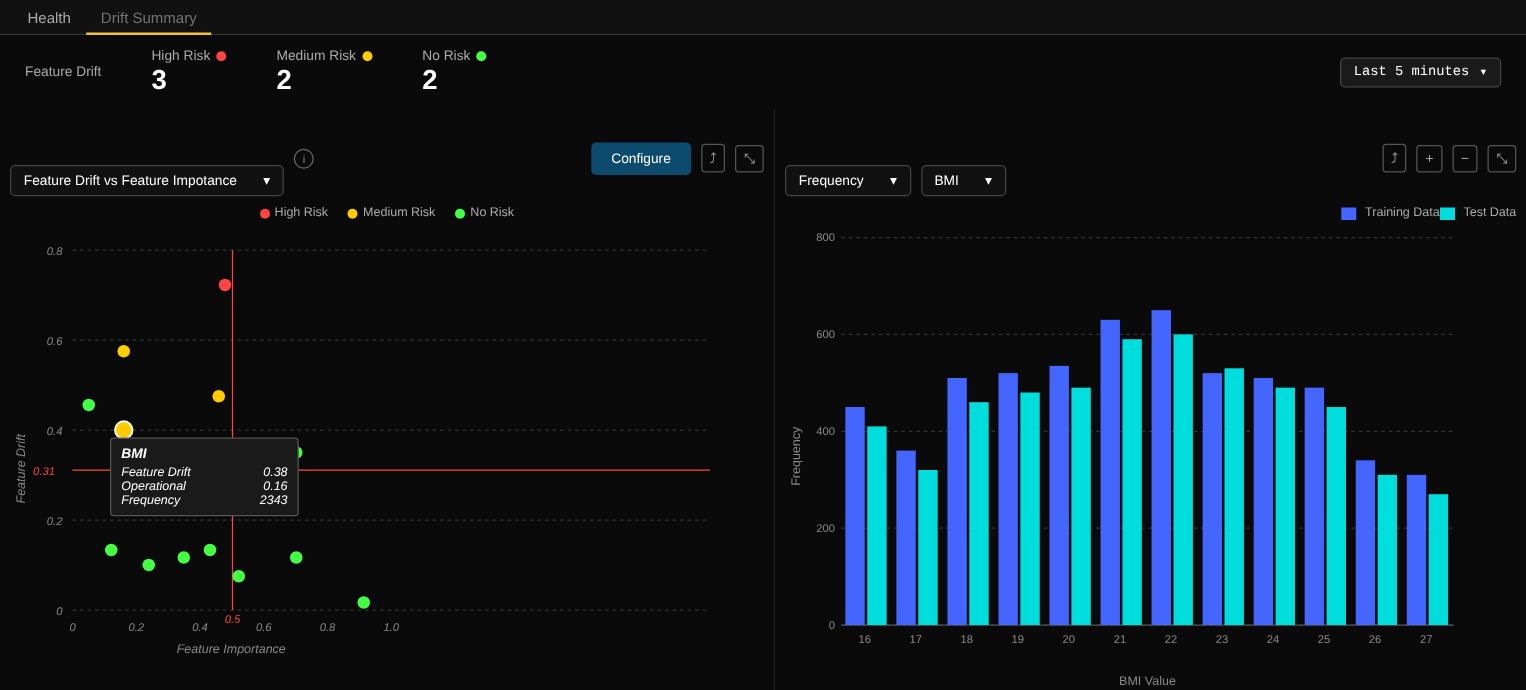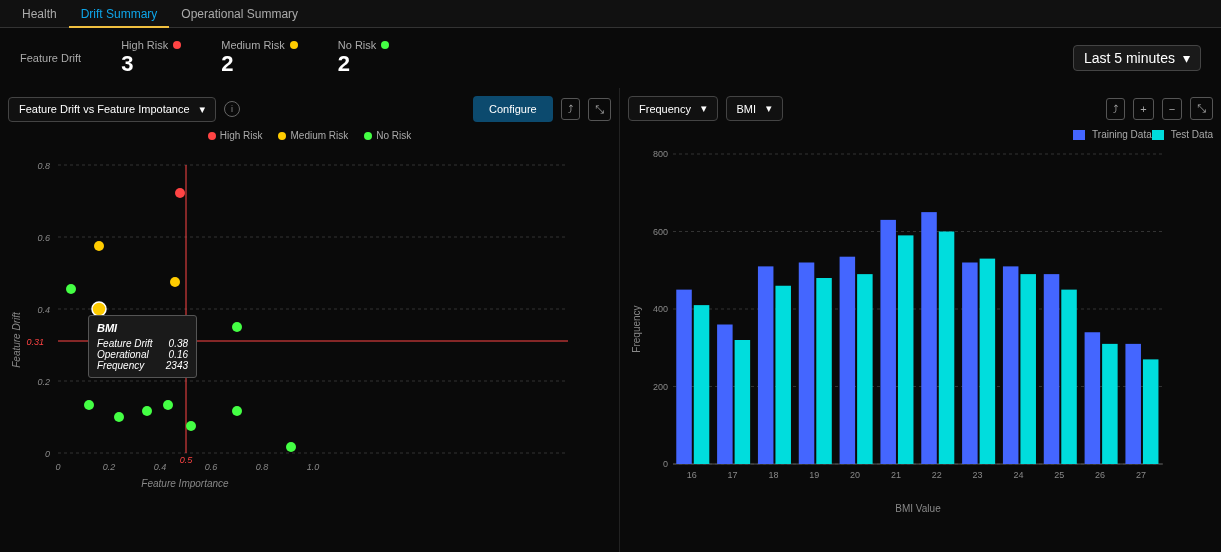--- a/index.html
+++ b/index.html
@@ -25,21 +25,21 @@
     .tab {
       padding: 0 12px;
       height: 28px;
       line-height: 28px;
       cursor: pointer;
       font-size: 12px;
       color: #aaa;
       position: relative;
     }
     .tab.active {
-      color: #0ea5e9;
+      color: #737373;
       border-bottom: 2px solid #f0c040;
     }
 
     
     .stats-row {
       display: flex;
       align-items: center;
       padding: 10px 20px;
       background: #0a0a0a;
       gap: 40px;
@@ -53,25 +53,26 @@
     .dot-yellow { background: #ffcc00; }
     .dot-green { background: #44ff44; }
 
     .time-selector {
       margin-left: auto;
       background: #1a1a1a;
       border: 1px solid #444;
       color: #fff;
       padding: 4px 10px;
       border-radius: 4px;
-      font-size: 14px;
+      font-size: 11px;
       cursor: pointer;
       display: flex;
       align-items: center;
       gap: 8px;
+      font-family: Liberation Mono, monospace;
     }
 
     
     .main-content {
       display: flex;
       height: calc(552px - 28px - 60px);
       background: #0a0a0a;
     }
 
     
@@ -93,21 +94,22 @@
     .dropdown-btn {
       background: #111;
       border: 1px solid #444;
       color: #fff;
       padding: 5px 10px;
       border-radius: 4px;
       font-size: 11px;
       cursor: pointer;
       display: flex;
       align-items: center;
-      gap: 10px;
+      gap: 21px;
+      margin-top: 36px;
     }
 
     .btn-primary {
       background: #0c4a6e;
       border: 2px solid #0c4a6e;
       color: #fff;
       padding: 5px 14px;
       border-radius: 4px;
       font-size: 11px;
       cursor: pointer;
@@ -191,34 +193,31 @@
       padding: 6px 8px;
       border-radius: 3px;
       font-size: 10px;
       color: #fff;
       top: 170px;
       left: 80px;
       pointer-events: none;
     }
     .tooltip-title { font-weight: bold; margin-bottom: 4px; font-size: 11px; }
     .tooltip-row { display: flex; justify-content: space-between; gap: 16px; }
-    .tooltip-val { color: #fff; }
+    .tooltip-val { color: #fff; margin-left: 42px; }
   </style>
 </head>
 <body>
 
 <div class="tabs">
   <div class="tab">
     <span>Health</span>
   </div>
   <div class="tab active">
     <span>Drift Summary</span>
-  </div>
-  <div class="tab">
-    <span>Operational Summary</span>
   </div>
 </div>
 
 <div class="stats-row">
   <div class="stat-item">
     <span class="stat-label">Feature Drift</span>
   </div>
   <div class="stat-item">
     <span class="stat-label">
       <span>High Risk</span>

